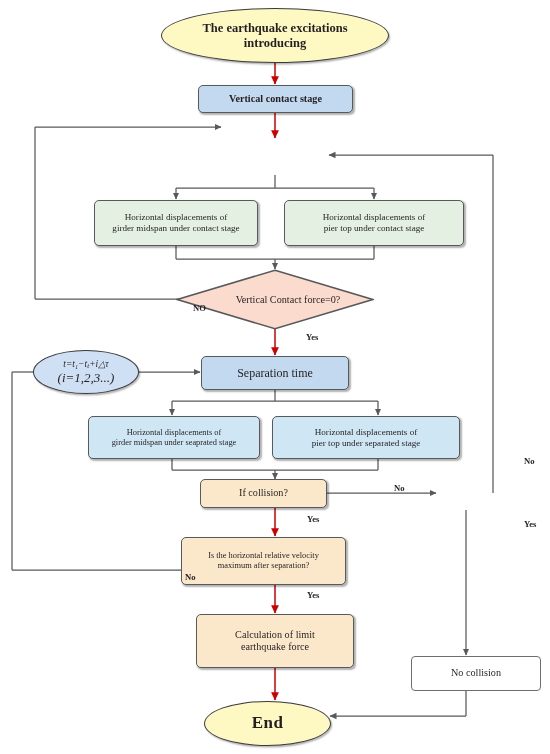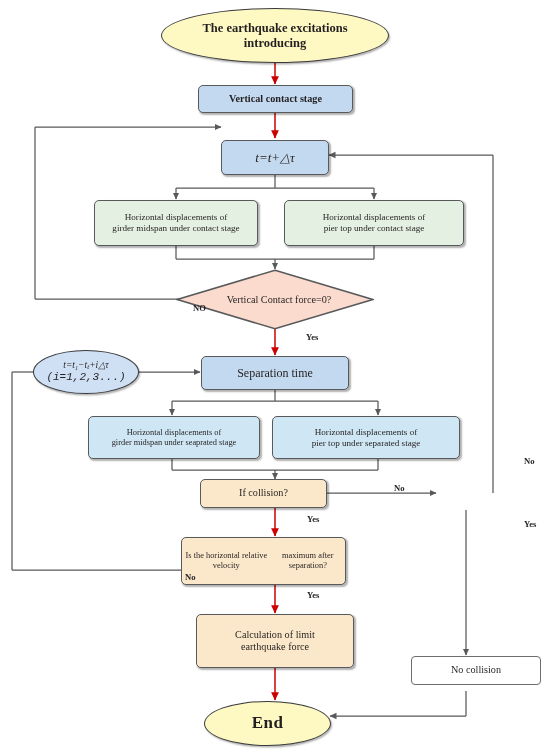--- a/index.html
+++ b/index.html
@@ -26,31 +26,31 @@
   .fill-blue{background:#c3d9f0;}
   .fill-lightblue{background:#cfe6f4;}
   .fill-blue-ell{background:#cfe0f5;}
   .fill-green{background:#e4f0e1;}
   .fill-cream{background:#fbe8ca;}
   .fill-white{background:#ffffff;}
 
   
   .diamond{position:absolute;}
   .diamond .dshape{position:absolute;left:0;top:0;width:100%;height:100%;}
-  .diamond .dlabel{position:absolute;left:4px;top:0;width:100%;height:100%;
+  .diamond .dlabel{position:absolute;left:13px;top:0;width:100%;height:100%;
                    display:flex;align-items:center;justify-content:center;
                    text-align:center;}
 
   .t-title{font-weight:bold;font-size:12.5px;}
   .t-bold{font-weight:bold;font-size:13px;}
   .t-norm{font-size:10.2px;}
   .t-sm{font-size:9.1px;}
   .t-xsm{font-size:8.4px;}
   .t-formula{font-style:italic;font-size:11px;}
-  .t-formula2{font-style:italic;font-size:11px;font-family:Liberation Mono, monospace;}
+  .t-formula2{font-style:italic;font-size:13px;}
   .t-end{font-weight:bold;font-size:17px;letter-spacing:.5px;}
 
   .edge-label{position:absolute;font-weight:bold;font-size:8.6px;color:#231f20;
               font-family:"Liberation Serif", serif;white-space:nowrap;padding-left:27px;}
 
   sub{font-size:.68em;}
 </style>
 </head>
 <body>
 
@@ -124,23 +124,20 @@
 
   <div class="node ellipse fill-pink" style="left:161px;top:8px;width:228px;height:55px;flex-direction:column;">
     <span class="t-title">The earthquake excitations</span>
     <span class="t-title">introducing</span>
   </div>
 
   <div class="node rect fill-blue" style="left:198px;top:85px;width:155px;height:28px;">
     <span class="t-bold" style="font-size:10.2px;">Vertical contact stage</span>
   </div>
 
-  <div class="node rect fill-blue" style="left:221px;top:140px;width:108px;height:35px;">
-    <span class="t-formula" style="font-size:13px;">t=t+△τ</span>
-  </div>
 
   <div class="node rect fill-green" style="left:94px;top:200px;width:164px;height:46px;flex-direction:column;">
     <span class="t-sm">Horizontal displacements of</span>
     <span class="t-sm">girder midspan under contact stage</span>
   </div>
 
   <div class="node rect fill-green" style="left:284px;top:200px;width:180px;height:46px;flex-direction:column;">
     <span class="t-sm">Horizontal displacements of</span>
     <span class="t-sm">pier top under contact stage</span>
   </div>
@@ -171,31 +168,31 @@
   <div class="node rect fill-lightblue" style="left:272px;top:416px;width:188px;height:43px;flex-direction:column;">
     <span class="t-sm">Horizontal displacements of</span>
     <span class="t-sm">pier top under separated stage</span>
   </div>
 
   <div class="node rect fill-cream" style="left:200px;top:479px;width:127px;height:29px;">
     <span class="t-norm">If collision?</span>
   </div>
 
 
-  <div class="node rect fill-cream" style="left:181px;top:537px;width:165px;height:48px;flex-direction:row;">
+  <div class="node rect fill-cream" style="left:181px;top:537px;width:165px;height:48px;flex-direction:column;">
     <span class="t-xsm">Is the horizontal relative velocity</span>
     <span class="t-xsm">maximum after separation?</span>
   </div>
 
   <div class="node rect fill-cream" style="left:196px;top:614px;width:158px;height:54px;flex-direction:column;">
     <span class="t-norm">Calculation of limit</span>
     <span class="t-norm">earthquake force</span>
   </div>
 
-  <div class="node rect sharp fill-white" style="left:411px;top:656px;width:130px;height:29px;box-shadow:none;border-color:#6d6e70;">
+  <div class="node rect sharp fill-white" style="left:411px;top:656px;width:130px;height:35px;box-shadow:none;border-color:#6d6e70;">
     <span class="t-norm">No collision</span>
   </div>
 
   <div class="node ellipse fill-pink" style="left:204px;top:701px;width:127px;height:45px;">
     <span class="t-end">End</span>
   </div>
 
   <div class="edge-label" style="left:166px;top:303px;">NO</div>
   <div class="edge-label" style="left:279px;top:332px;">Yes</div>
   <div class="edge-label" style="left:367px;top:483px;">No</div>

